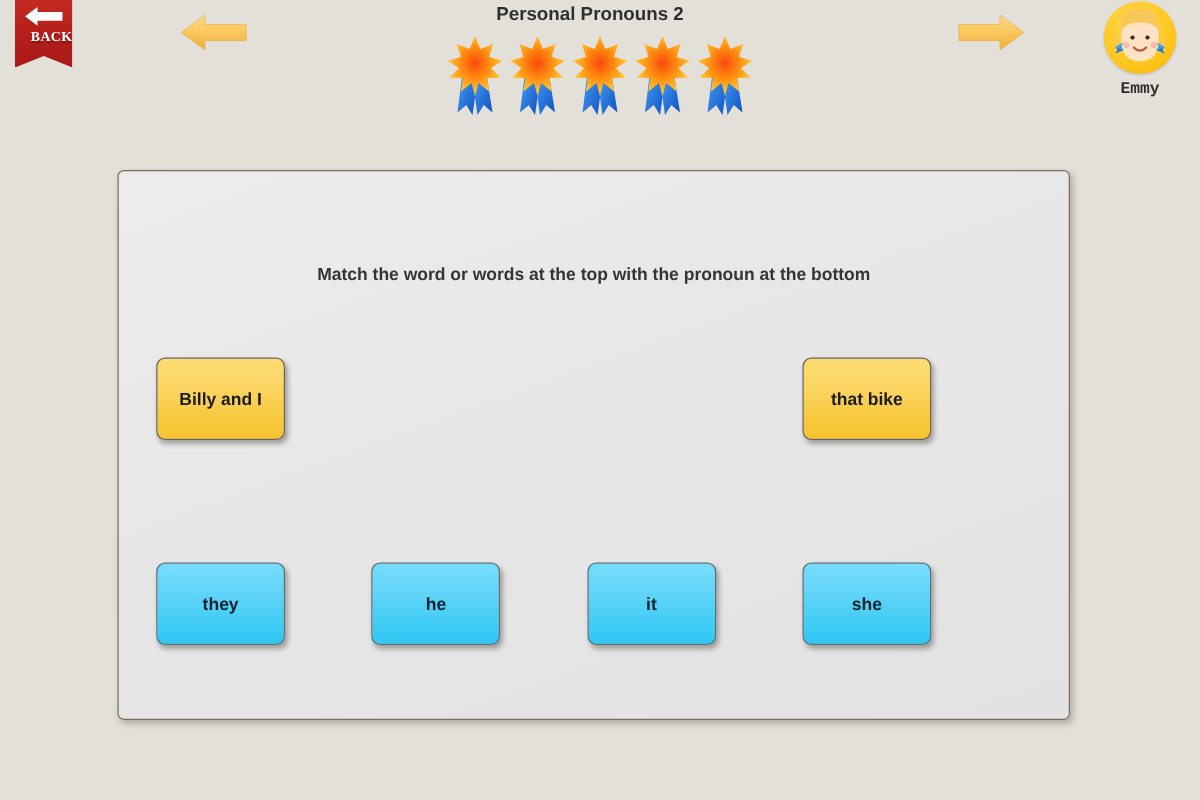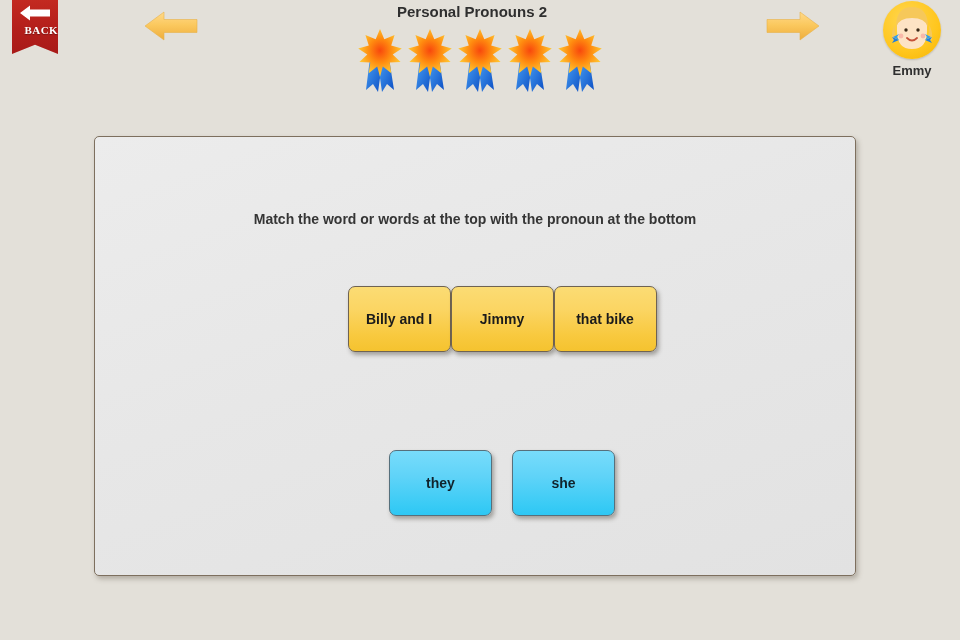--- a/index.html
+++ b/index.html
@@ -87,20 +87,21 @@
   .badge { width: 48px; height: 74px; }
 
   
   .avatar-wrap {
     position: absolute;
     right: 14px;
     top: 1px;
     width: 68px;
     text-align: center;
     cursor: pointer;
+    font-family: Liberation Mono, monospace;
   }
   .avatar-circle {
     width: 58px; height: 58px;
     margin: 0 auto;
     border-radius: 50%;
     background: radial-gradient(circle at 40% 32%, #ffd750 0%, #ffc61e 60%, #f5b400 100%);
     position: relative;
     overflow: hidden;
     box-shadow: 0 1px 2px rgba(0,0,0,0.18);
   }
@@ -134,23 +135,23 @@
     font-size: 14px;
     font-weight: bold;
     color: #353535;
     margin-top: 30px;
   }
 
   
   .card-row {
     position: absolute;
     left: 30px;
-    width: 754px;
+    width: 620px;
     display: flex;
-    justify-content: center;
+    justify-content: space-between;
   }
   .card-row.top    { top: 149px; }
   .card-row.bottom { top: 313px; gap: 20px; }
 
   .card {
     width: 103px;
     height: 66px;
     border-radius: 7px;
     display: flex;
     align-items: center;
@@ -290,29 +291,32 @@
 
 <div class="panel">
 
   <div class="instruction">Match the word or words at the top with the pronoun at the bottom</div>
 
   <div class="card-row top">
     <div class="card word">
       <span>Billy and I</span>
     </div>
     <div class="card word">
-      <span>Jimmy</span>
-    </div>
-    <div class="card word">
       <span>that bike</span>
     </div>
   </div>
 
   <div class="card-row bottom">
     <div class="card pronoun">
       <span>they</span>
     </div>
     <div class="card pronoun">
+      <span>he</span>
+    </div>
+    <div class="card pronoun">
+      <span>it</span>
+    </div>
+    <div class="card pronoun">
       <span>she</span>
     </div>
   </div>
 
 </div>
 
 </body></html>

